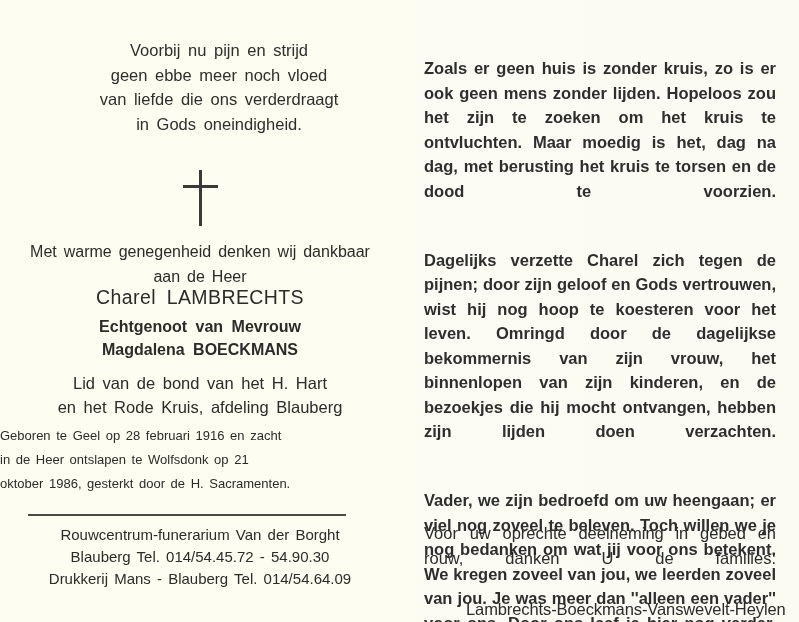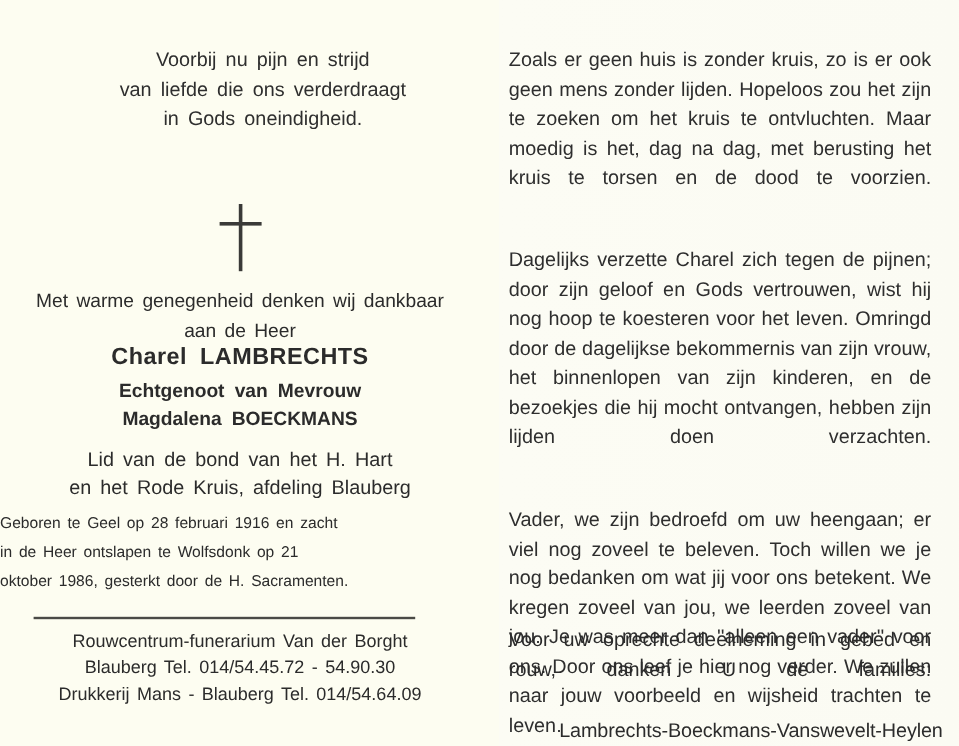--- a/index.html
+++ b/index.html
@@ -93,21 +93,21 @@
   }
   .dedication div { white-space: nowrap; }
 
   .name-main {
     position: absolute;
     top: 286px;
     left: 0;
     width: 400px;
     text-align: center;
     font-size: 19.5px;
-    font-weight: bold;
+    font-weight: normal;
     letter-spacing: 0.4px;
     word-spacing: 5px;
     white-space: nowrap;
   }
   .spouse {
     position: absolute;
     top: 315px;
     left: 0;
     width: 400px;
     text-align: center;
@@ -167,22 +167,23 @@
   .rtext {
     position: absolute;
     left: 24px;
     width: 352px;
     font-size: 16.5px;
     line-height: 24.5px;
     text-align: justify;
     color: #2e2e2e;
   }
   .rtext p {
-    margin: 0 0 20px 0;
+    margin: 18px 0 20px 0;
     text-align: justify;
+    font-weight: bold;
   }
   .rtext p:last-child { margin-bottom: 0; }
   .rtext p::after {
     content: "";
     display: inline-block;
     width: 100%;
   }
 
   .body-text { top: 38px; }
 
@@ -212,20 +213,21 @@
 </style>
 </head>
 <body>
 
 <div class="card">
 
   <div class="col-left">
 
     <div class="poem">
       <div>Voorbij nu pijn en strijd</div>
+      <div>geen ebbe meer noch vloed</div>
       <div>van liefde die ons verderdraagt</div>
       <div>in Gods oneindigheid.</div>
     </div>
 
     <div class="cross-wrap">
       <div class="cross">
         <div class="v"></div>
         <div class="h"></div>
       </div>
     </div>

